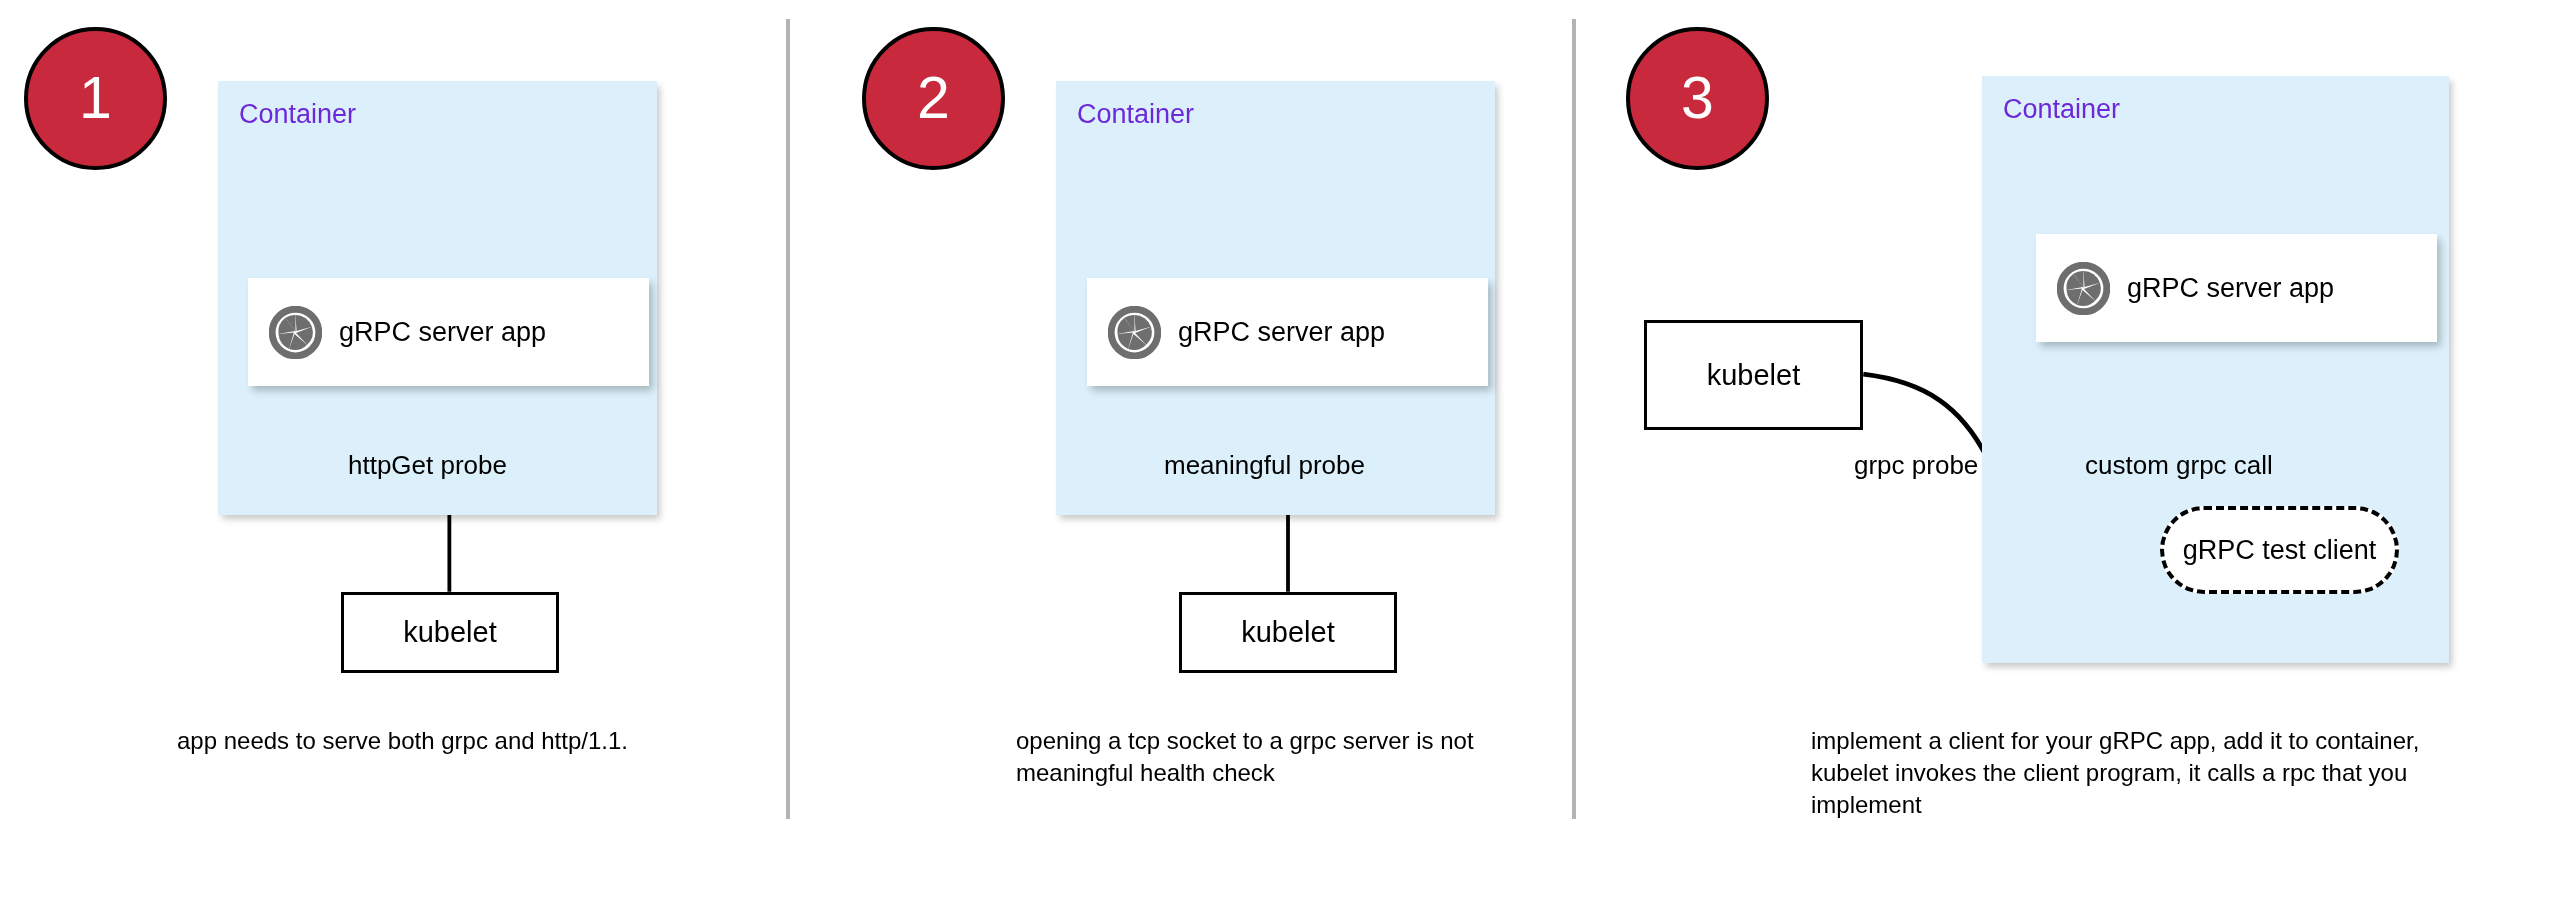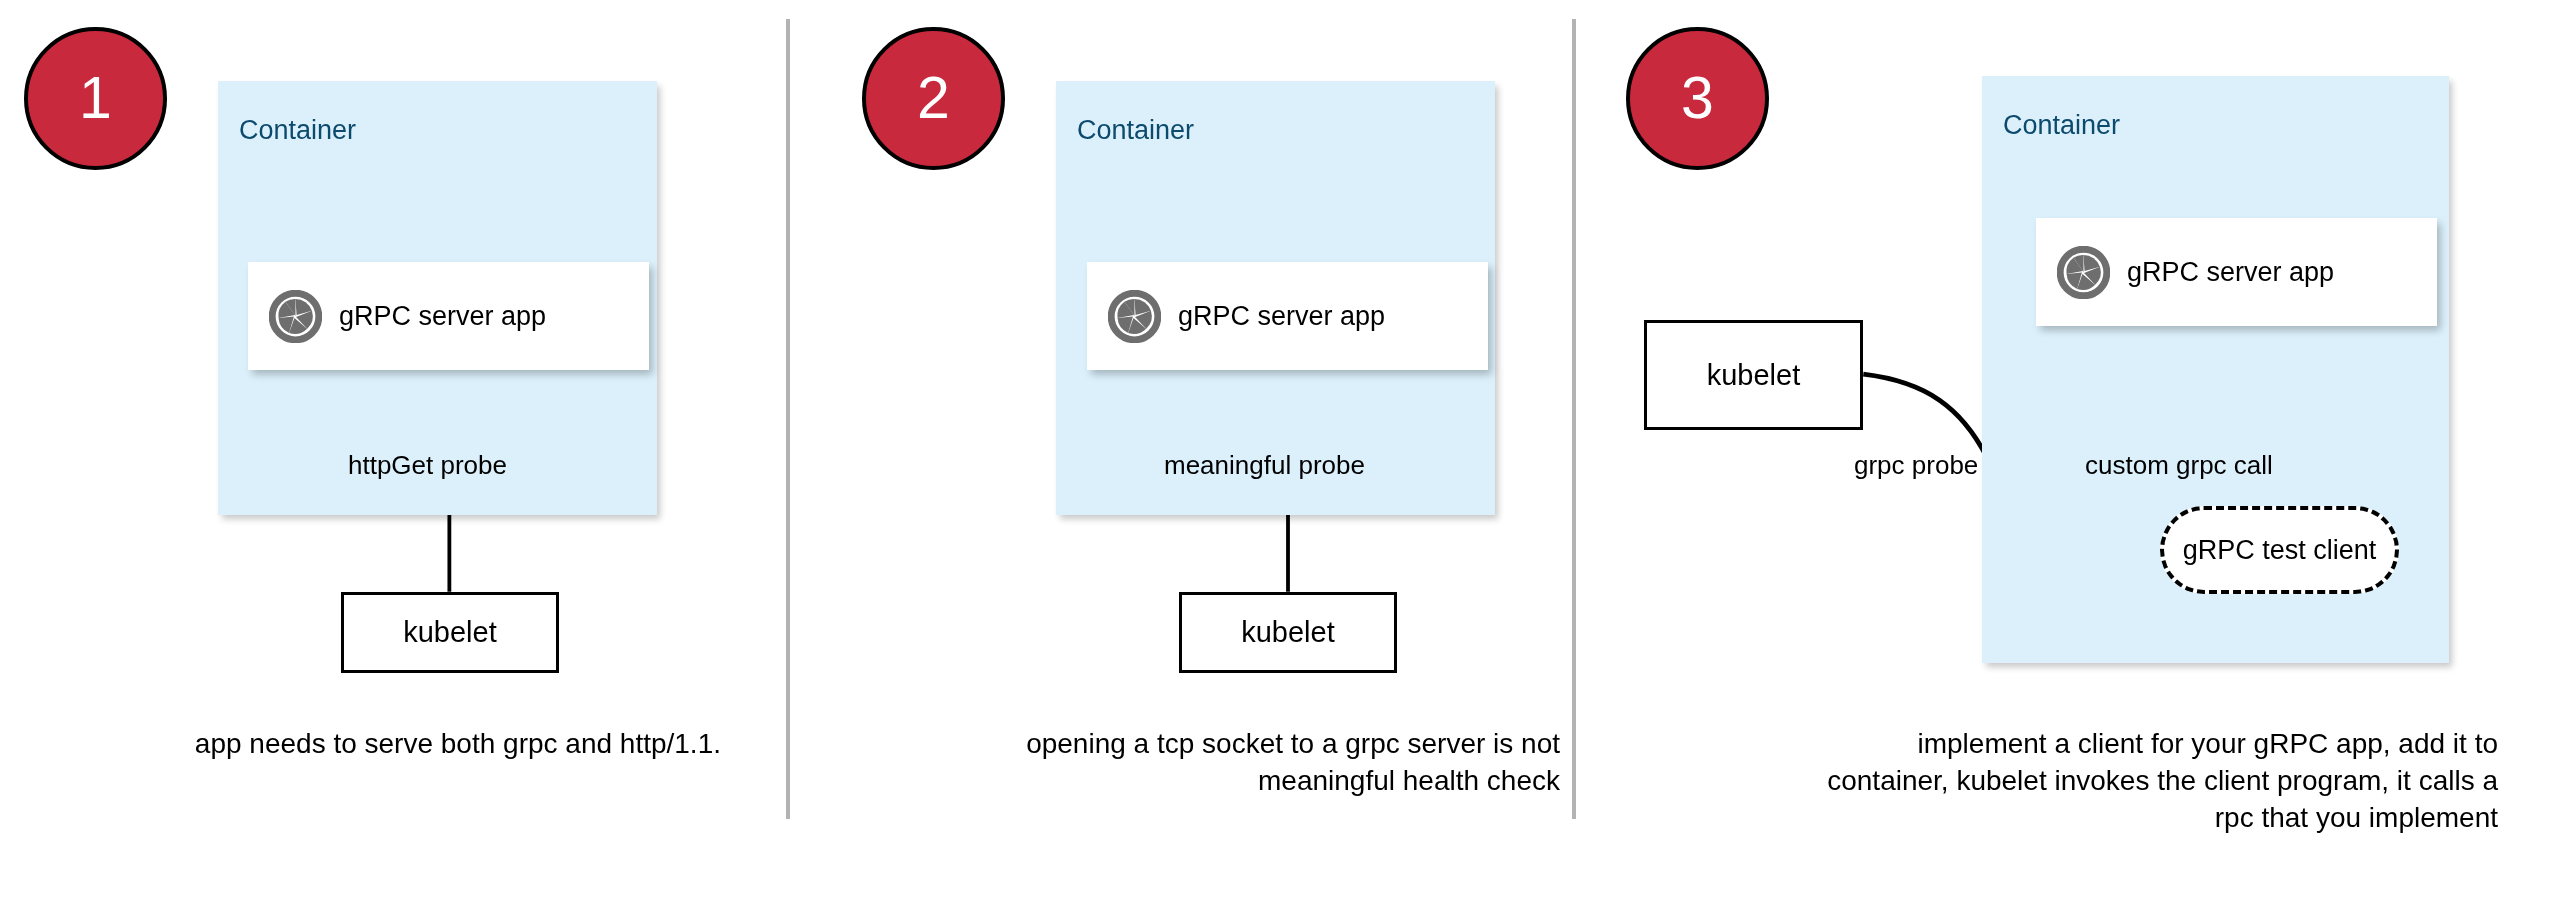--- a/index.html
+++ b/index.html
@@ -57,35 +57,36 @@
 
   
   .container-box {
     position: absolute;
     background: #dbf0fb;
     box-shadow: 3.8px 4.8px 6.7px rgba(0,0,0,0.22);
   }
   .container-label {
     position: absolute;
     left: 21px;
-    top: 34px;
+    top: 18px;
     font-size: 27px;
-    color: #0c4a6e;
+    color: #6d28d9;
     white-space: nowrap;
   }
 
   
   .app-card {
     position: absolute;
     background: #ffffff;
     box-shadow: 3.8px 4.8px 7.6px rgba(0,0,0,0.25);
     display: flex;
     align-items: center;
     padding-left: 21px;
     box-sizing: border-box;
+    margin-top: 16px;
   }
   .app-card .label {
     font-size: 27px;
     margin-left: 17px;
     white-space: nowrap;
   }
   .grpc-icon { width: 53px; height: 53px; display: block; flex: none; }
 
   
   .kubelet-box {
@@ -118,22 +119,22 @@
     position: absolute;
     font-size: 26px;
     white-space: nowrap;
     background: transparent;
   }
   .edge-label b { font-weight: normal; }
 
   
   .caption {
     position: absolute;
-    text-align: right;
-    font-size: 28px;
+    text-align: left;
+    font-size: 24px;
     line-height: 1.33;
   }
 
   
   .arrow-layer {
     position: absolute;
     left: 0; top: 0;
     width: 2576px; height: 923px;
     pointer-events: none;
   }

